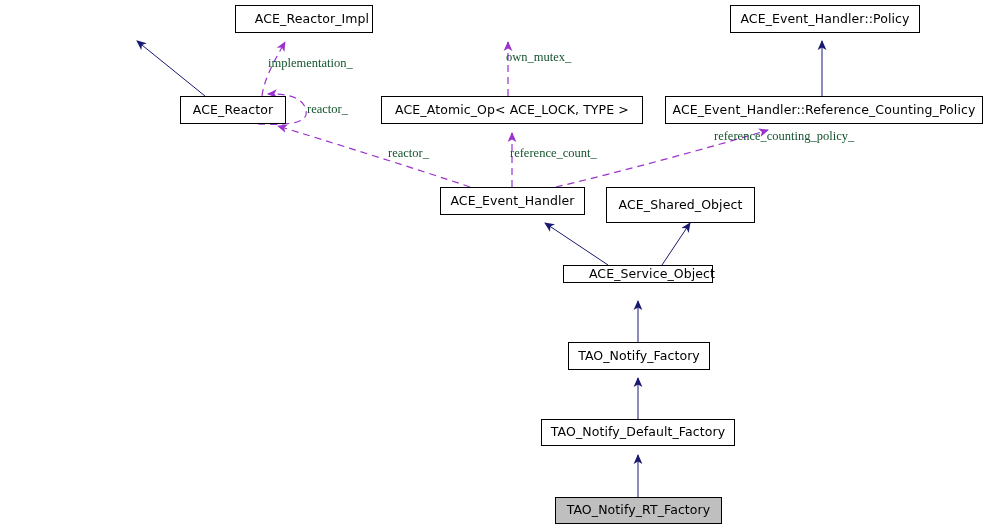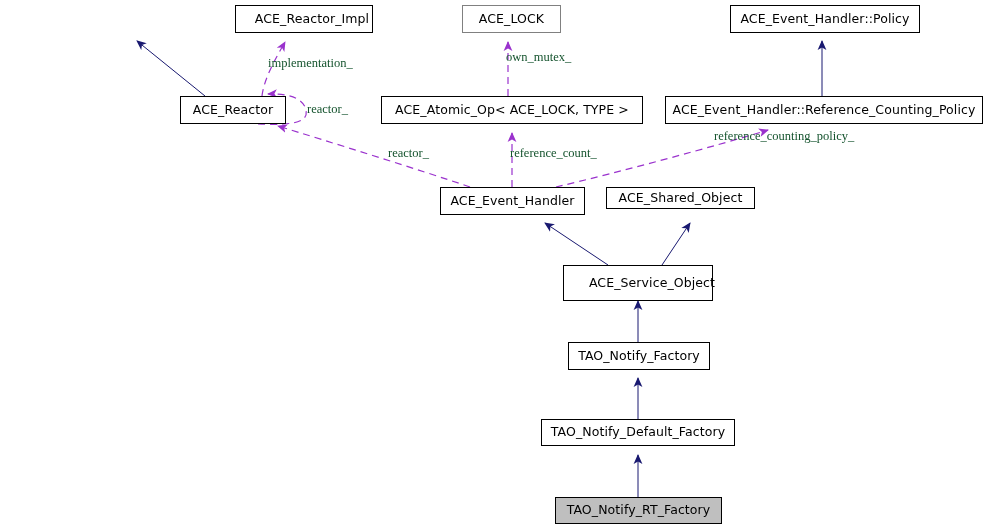--- a/index.html
+++ b/index.html
@@ -119,23 +119,20 @@
     <g>
       <line x1="638" y1="497" x2="638" y2="455" stroke="#191970" stroke-width="1" marker-end="url(#arrow-inherit)"></line>
     </g>
   </svg>
 
 
   <div class="class-node" style="left:235px; top:5px; width:138px; height:28px;padding-left:16px;">
     <span class="class-label">ACE_Reactor_Impl</span>
   </div>
 
-  <div class="class-node faded" style="left:462px; top:5px; width:99px; height:28px;">
-    <span class="class-label">ACE_LOCK</span>
-  </div>
 
   <div class="class-node" style="left:730px; top:5px; width:190px; height:28px;">
     <span class="class-label">ACE_Event_Handler::Policy</span>
   </div>
 
   <div class="class-node" style="left:180px; top:96px; width:106px; height:28px;">
     <span class="class-label">ACE_Reactor</span>
   </div>
 
   <div class="class-node" style="left:381px; top:96px; width:262px; height:28px;">
@@ -143,25 +140,25 @@
   </div>
 
   <div class="class-node" style="left:665px; top:96px; width:318px; height:28px;">
     <span class="class-label">ACE_Event_Handler::Reference_Counting_Policy</span>
   </div>
 
   <div class="class-node" style="left:440px; top:187px; width:145px; height:28px;">
     <span class="class-label">ACE_Event_Handler</span>
   </div>
 
-  <div class="class-node" style="left:606px; top:187px; width:149px; height:22px;">
+  <div class="class-node" style="left:606px; top:187px; width:149px; height:36px;">
     <span class="class-label">ACE_Shared_Object</span>
   </div>
 
-  <div class="class-node" style="left:563px; top:265px; width:150px; height:36px;padding-left:28px;">
+  <div class="class-node" style="left:563px; top:265px; width:150px; height:18px;padding-left:28px;">
     <span class="class-label">ACE_Service_Object</span>
   </div>
 
   <div class="class-node" style="left:568px; top:342px; width:142px; height:28px;">
     <span class="class-label">TAO_Notify_Factory</span>
   </div>
 
   <div class="class-node" style="left:541px; top:419px; width:194px; height:27px;">
     <span class="class-label">TAO_Notify_Default_Factory</span>
   </div>

